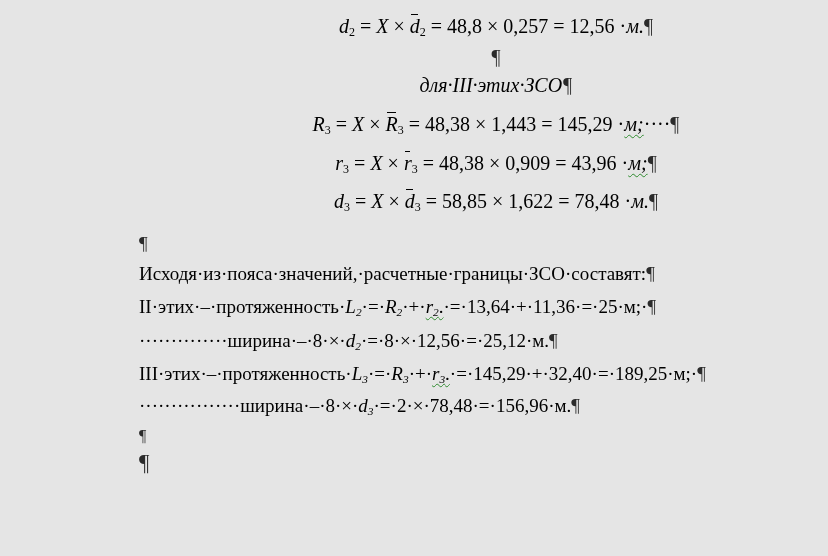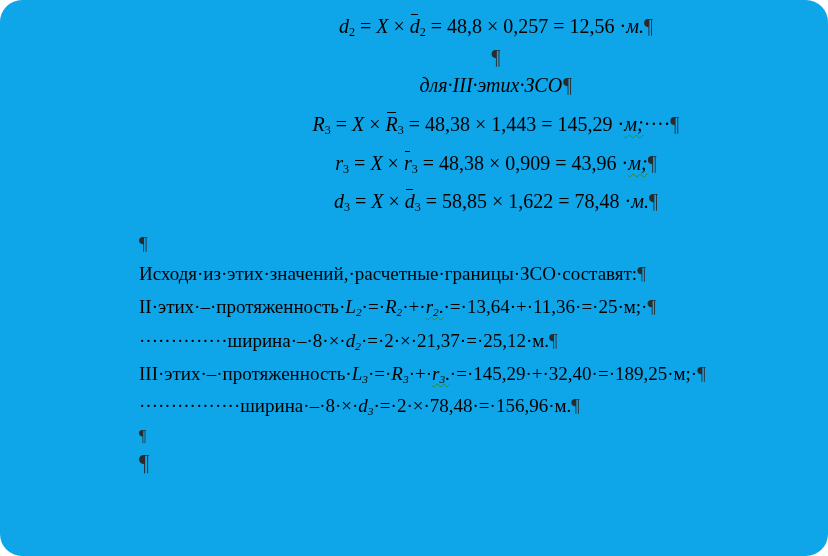--- a/index.html
+++ b/index.html
@@ -4,21 +4,21 @@
 <style>
   html, body { margin:0; padding:0; }
   body {
     width:828px; height:556px;
     background:#ffffff;
     overflow:hidden;
     position:relative;
     font-family:"Liberation Serif", serif;
     color:#000000;
   }
-  .page { position:absolute; inset:0; background:#0ea5e9;border-radius:22px; }
+  .page { position:absolute; inset:0; background:#e5e5e5; }
   .content { position:absolute; left:139px; top:0; width:714px; height:556px; }
   .line { position:absolute; left:0; width:100%; white-space:pre; line-height:1.15; }
   .center { text-align:center; }
   .formula { font-size:20px; }
   .heading { font-size:20px; font-style:italic; }
   .body { font-size:19px; }
   .small { font-size:16px; }
   .large { font-size:23px; }
   .v { font-style:italic; }
   .sub  { font-size:0.6em; vertical-align:-0.25em; }
@@ -42,21 +42,21 @@
 
 <div class="page">
   <div class="content">
       <div class="line formula center" style="top: 15px;"><span class="v">d</span><span class="sub">2</span><span> = </span><span class="v">X</span><span> × </span><span class="bar">d</span><span class="sub">2</span><span> = 48,8 × 0,257 = 12,56 ·</span><span class="v">м.</span><span class="pilcrow">¶</span></div>
       <div class="line formula center" style="top: 46px;"><span class="pilcrow">¶</span></div>
       <div class="line heading center" style="top: 74px;"><span>для·III·этих·ЗСО</span><span class="pilcrow">¶</span></div>
       <div class="line formula center" style="top: 113px;"><span class="v">R</span><span class="sub">3</span><span> = </span><span class="v">X</span><span> × </span><span class="bar">R</span><span class="sub">3</span><span> = 48,38 × 1,443 = 145,29 ·</span><span class="wavy"><span class="v">м;</span></span><span>····</span><span class="pilcrow">¶</span></div>
       <div class="line formula center" style="top: 152px;"><span class="v">r</span><span class="sub">3</span><span> = </span><span class="v">X</span><span> × </span><span class="bar">r</span><span class="sub">3</span><span> = 48,38 × 0,909 = 43,96 ·</span><span class="wavy"><span class="v">м;</span></span><span class="pilcrow">¶</span></div>
       <div class="line formula center" style="top: 190px;"><span class="v">d</span><span class="sub">3</span><span> = </span><span class="v">X</span><span> × </span><span class="bar">d</span><span class="sub">3</span><span> = 58,85 × 1,622 = 78,48 ·</span><span class="v">м.</span><span class="pilcrow">¶</span></div>
       <div class="line body" style="top: 233px;"><span class="pilcrow">¶</span></div>
-      <div class="line body" style="top: 263px;"><span>Исходя·из·этих·значений,·расчетные·границы·ЗСО·составят:</span><span class="pilcrow">¶</span></div>
+      <div class="line body" style="top: 263px;"><span>Исходя·из·пояса·значений,·расчетные·границы·ЗСО·составят:</span><span class="pilcrow">¶</span></div>
       <div class="line body" style="top: 296px;"><span>II·этих·–·протяженность·</span><span class="v">L</span><span class="subi">2</span><span>·=·</span><span class="v">R</span><span class="subi">2</span><span>·+·</span><span class="wavy"><span class="v">r</span><span class="subi">2</span><span>.</span></span><span>·=·13,64·+·11,36·=·25·м;·</span><span class="pilcrow">¶</span></div>
-      <div class="line body" style="top: 330px;"><span>··············ширина·–·8·×·</span><span class="v">d</span><span class="subi">2</span><span>·=·2·×·21,37·=·25,12·м.</span><span class="pilcrow">¶</span></div>
+      <div class="line body" style="top: 330px;"><span>··············ширина·–·8·×·</span><span class="v">d</span><span class="subi">2</span><span>·=·8·×·12,56·=·25,12·м.</span><span class="pilcrow">¶</span></div>
       <div class="line body" style="top: 363px;"><span>III·этих·–·протяженность·</span><span class="v">L</span><span class="subi">3</span><span>·=·</span><span class="v">R</span><span class="subi">3</span><span>·+·</span><span class="wavy"><span class="v">r</span><span class="subi">3</span><span>.</span></span><span>·=·145,29·+·32,40·=·189,25·м;·</span><span class="pilcrow">¶</span></div>
       <div class="line body" style="top: 395px;"><span>················ширина·–·8·×·</span><span class="v">d</span><span class="subi">3</span><span>·=·2·×·78,48·=·156,96·м.</span><span class="pilcrow">¶</span></div>
       <div class="line body small" style="top: 427px;"><span class="pilcrow">¶</span></div>
       <div class="line body large" style="top: 450px;"><span class="pilcrow">¶</span></div>
     </div>
 </div>
 
 </body></html>

